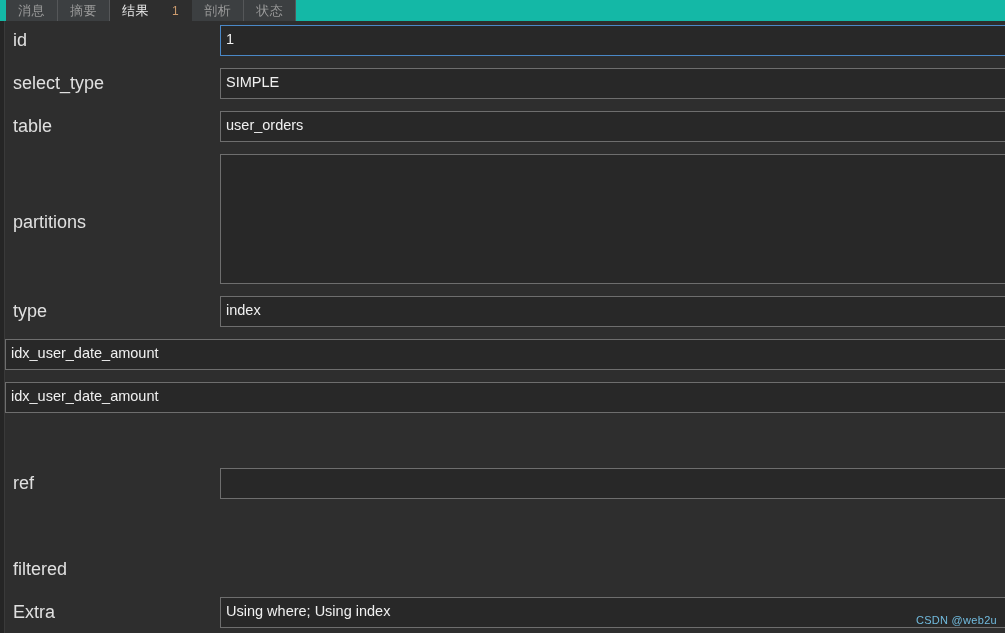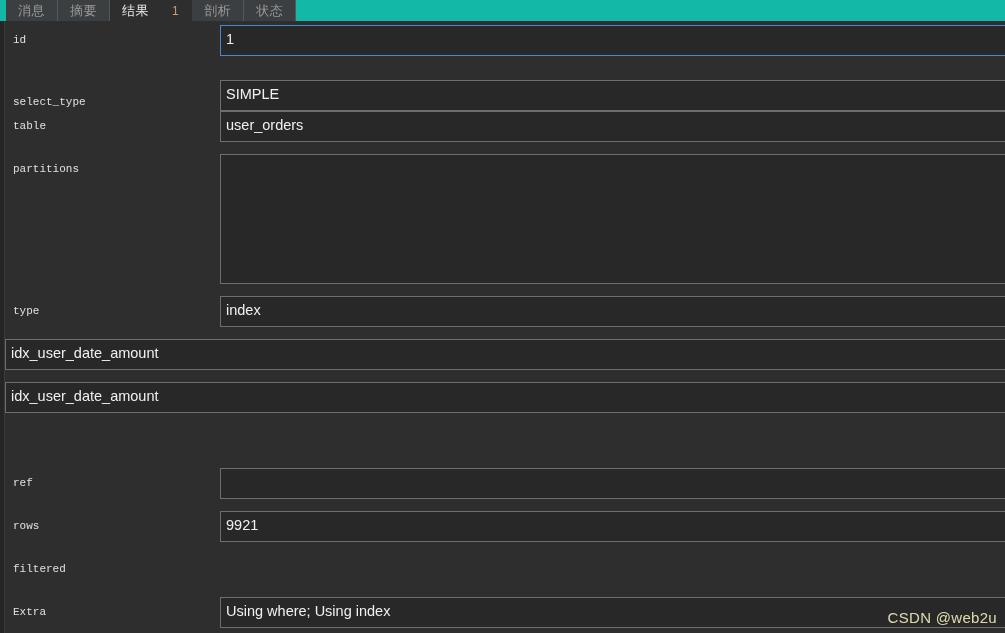--- a/index.html
+++ b/index.html
@@ -94,27 +94,26 @@
     left: 0;
     width: 1000px;
     display: flex;
     align-items: flex-start;
   }
 
   .row-label {
     width: 215px;
     flex: 0 0 215px;
     color: #e0e0e0;
-    font-size: 11px;
+    font-size: 18px;
     line-height: 17px;
     padding-left: 8px;
     padding-top: 7px;
     white-space: nowrap;
     user-select: none;
-    font-family: Liberation Mono, monospace;
   }
 
   .row-field {
     flex: 1 1 auto;
     background: #282828;
     border: 1px solid #6e6e6e;
     color: #f0f0f0;
     font-size: 14.5px;
     line-height: 17px;
     padding: 5px 0 5px 5px;
@@ -131,22 +130,22 @@
 
   .row-field.tall {
     height: 130px;
   }
 
   
   .watermark {
     position: absolute;
     right: 8px;
     bottom: 7px;
-    font-size: 15px;
-    color: #fef9c3;
+    font-size: 11px;
+    color: #7dd3fc;
     opacity: 0.85;
     user-select: none;
     pointer-events: none;
     letter-spacing: 0.3px;
   }
 </style>
 </head>
 <body>
 
 <div id="app">
@@ -174,50 +173,46 @@
       </div>
       <div class="tabbar-rest"></div>
   </div>
 
   <div class="form-body" id="form-body">
 
   <div class="row" style="top: 4px;">
         <div class="row-label">id</div>
         <div class="row-field focused">1</div>
       </div>
-      <div class="row" style="top: 59px; align-items: flex-end;">
+      <div class="row" style="top: 47px;">
         <div class="row-label">select_type</div>
         <div class="row-field">SIMPLE</div>
       </div>
       <div class="row" style="top: 90px;">
         <div class="row-label">table</div>
         <div class="row-field">user_orders</div>
       </div>
-      <div class="row" style="top: 133px;">
+      <div class="row" style="top: 133px; align-items: center;">
         <div class="row-label">partitions</div>
         <div class="row-field tall"></div>
       </div>
       <div class="row" style="top: 275px;">
         <div class="row-label">type</div>
         <div class="row-field">index</div>
       </div>
       <div class="row" style="top: 318px;">
         <div class="row-field">idx_user_date_amount</div>
       </div>
       <div class="row" style="top: 361px;">
         <div class="row-field">idx_user_date_amount</div>
       </div>
       <div class="row" style="top: 447px;">
         <div class="row-label">ref</div>
         <div class="row-field"></div>
       </div>
-      <div class="row" style="top: 490px;">
-        <div class="row-label">rows</div>
-        <div class="row-field">9921</div>
-      </div>
       <div class="row" style="top: 533px; flex-direction: column;">
         <div class="row-label">filtered</div>
         <div class="row-field">1.00</div>
       </div>
       <div class="row" style="top: 576px;">
         <div class="row-label">Extra</div>
         <div class="row-field">Using where; Using index</div>
       </div>
     </div>
 

